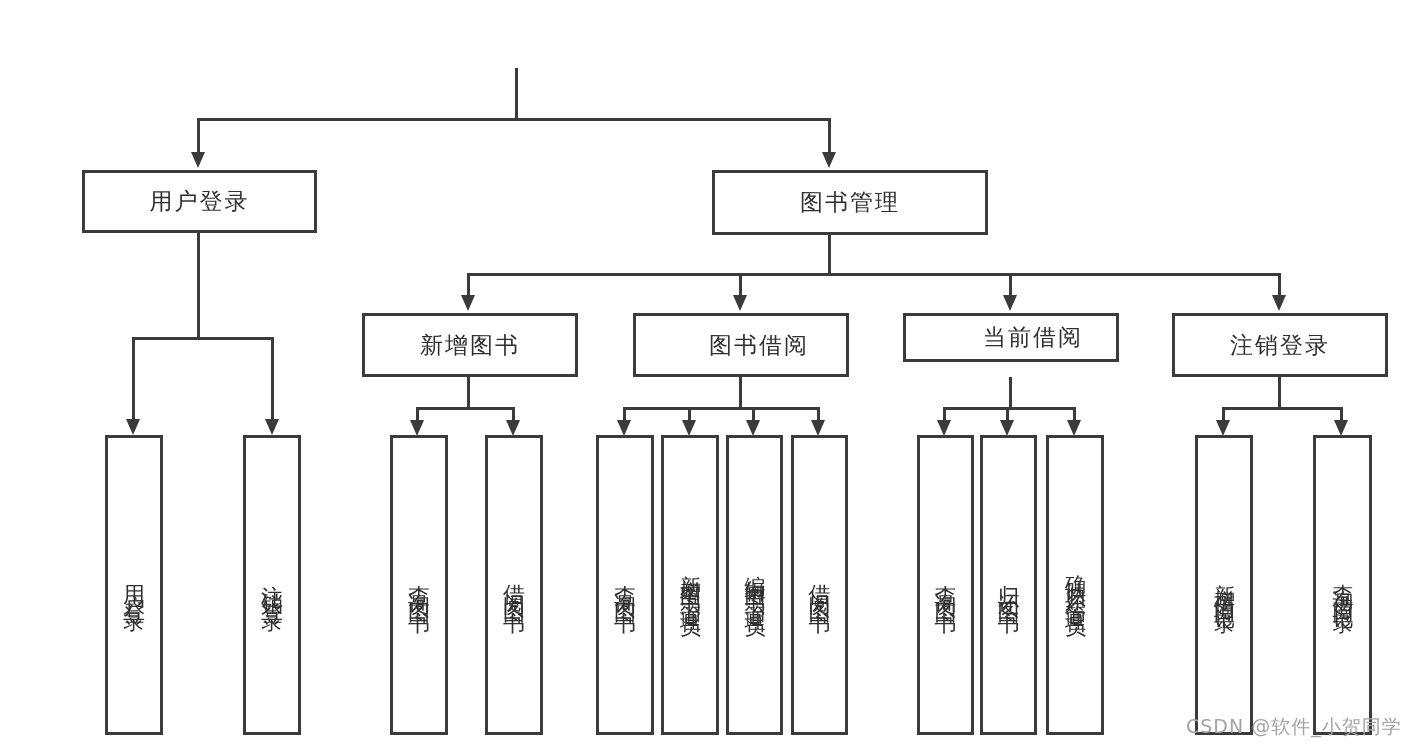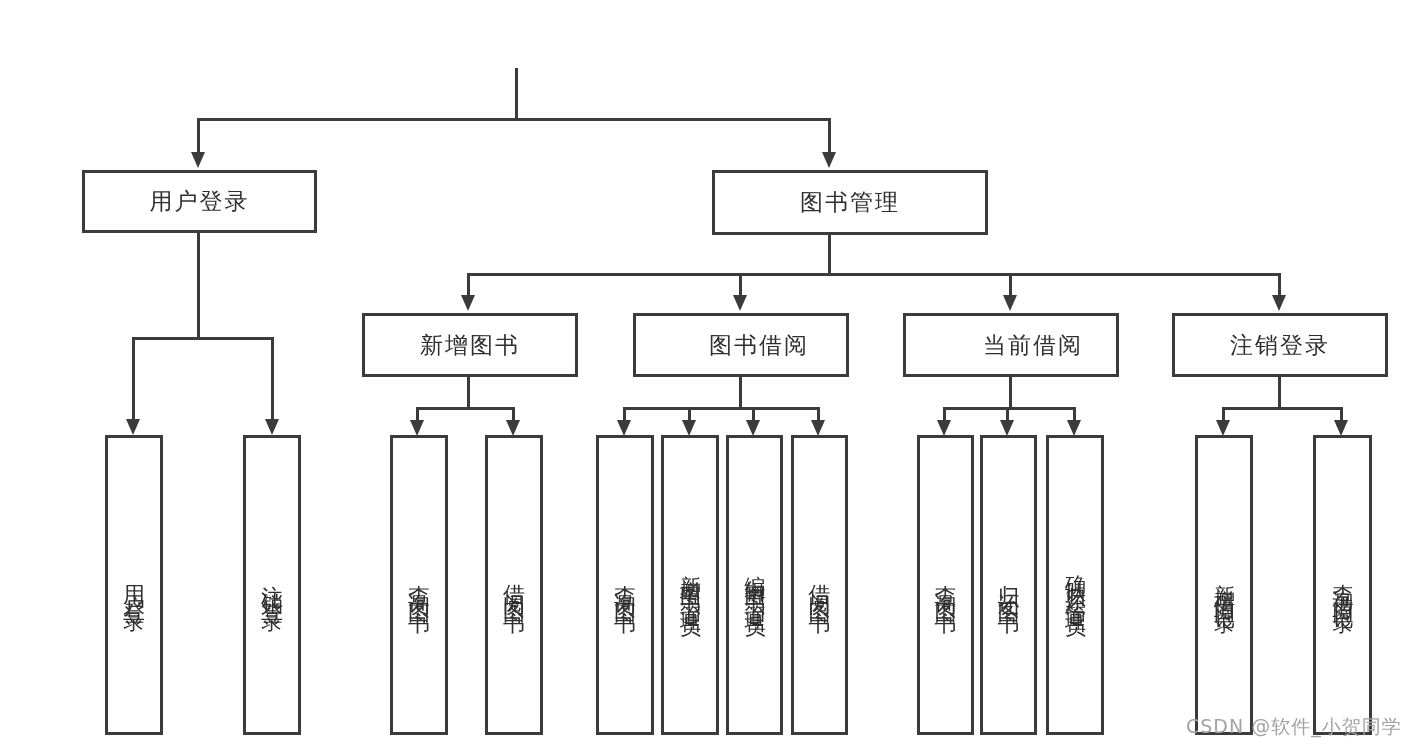--- a/index.html
+++ b/index.html
@@ -90,21 +90,21 @@
   <div class="line" style="left:739px; top:273px; width:3px; height:22px;"></div>
   <div class="line" style="left:1009px; top:273px; width:3px; height:22px;"></div>
   <div class="line" style="left:1278px; top:273px; width:3px; height:22px;"></div>
   <span class="arrow" style="left:461px; top:295px;"></span>
   <span class="arrow" style="left:733px; top:295px;"></span>
   <span class="arrow" style="left:1003px; top:295px;"></span>
   <span class="arrow" style="left:1272px; top:295px;"></span>
 
   <div class="node hnode" style="left:362px; top:313px; width:216px; height:64px;">新增图书</div>
   <div class="node hnode" style="left:633px; top:313px; width:216px; height:64px;padding-left:36px;">图书借阅</div>
-  <div class="node hnode" style="left:903px; top:313px; width:216px; height:64px;padding-left:44px;">当前借阅</div>
+  <div class="node hnode" style="left:903px; top:313px; width:216px; height:49px;padding-left:44px;">当前借阅</div>
   <div class="node hnode" style="left:1172px; top:313px; width:216px; height:64px;">注销登录</div>
 
   <div class="line" style="left:467px; top:377px; width:3px; height:30px;"></div>
   <div class="line" style="left:416px; top:407px; width:99px; height:3px;"></div>
   <div class="line" style="left:416px; top:407px; width:3px; height:14px;"></div>
   <div class="line" style="left:512px; top:407px; width:3px; height:14px;"></div>
   <span class="arrow" style="left:410px; top:420px;"></span>
   <span class="arrow" style="left:506px; top:420px;"></span>
 
   <div class="line" style="left:739px; top:377px; width:3px; height:30px;"></div>

